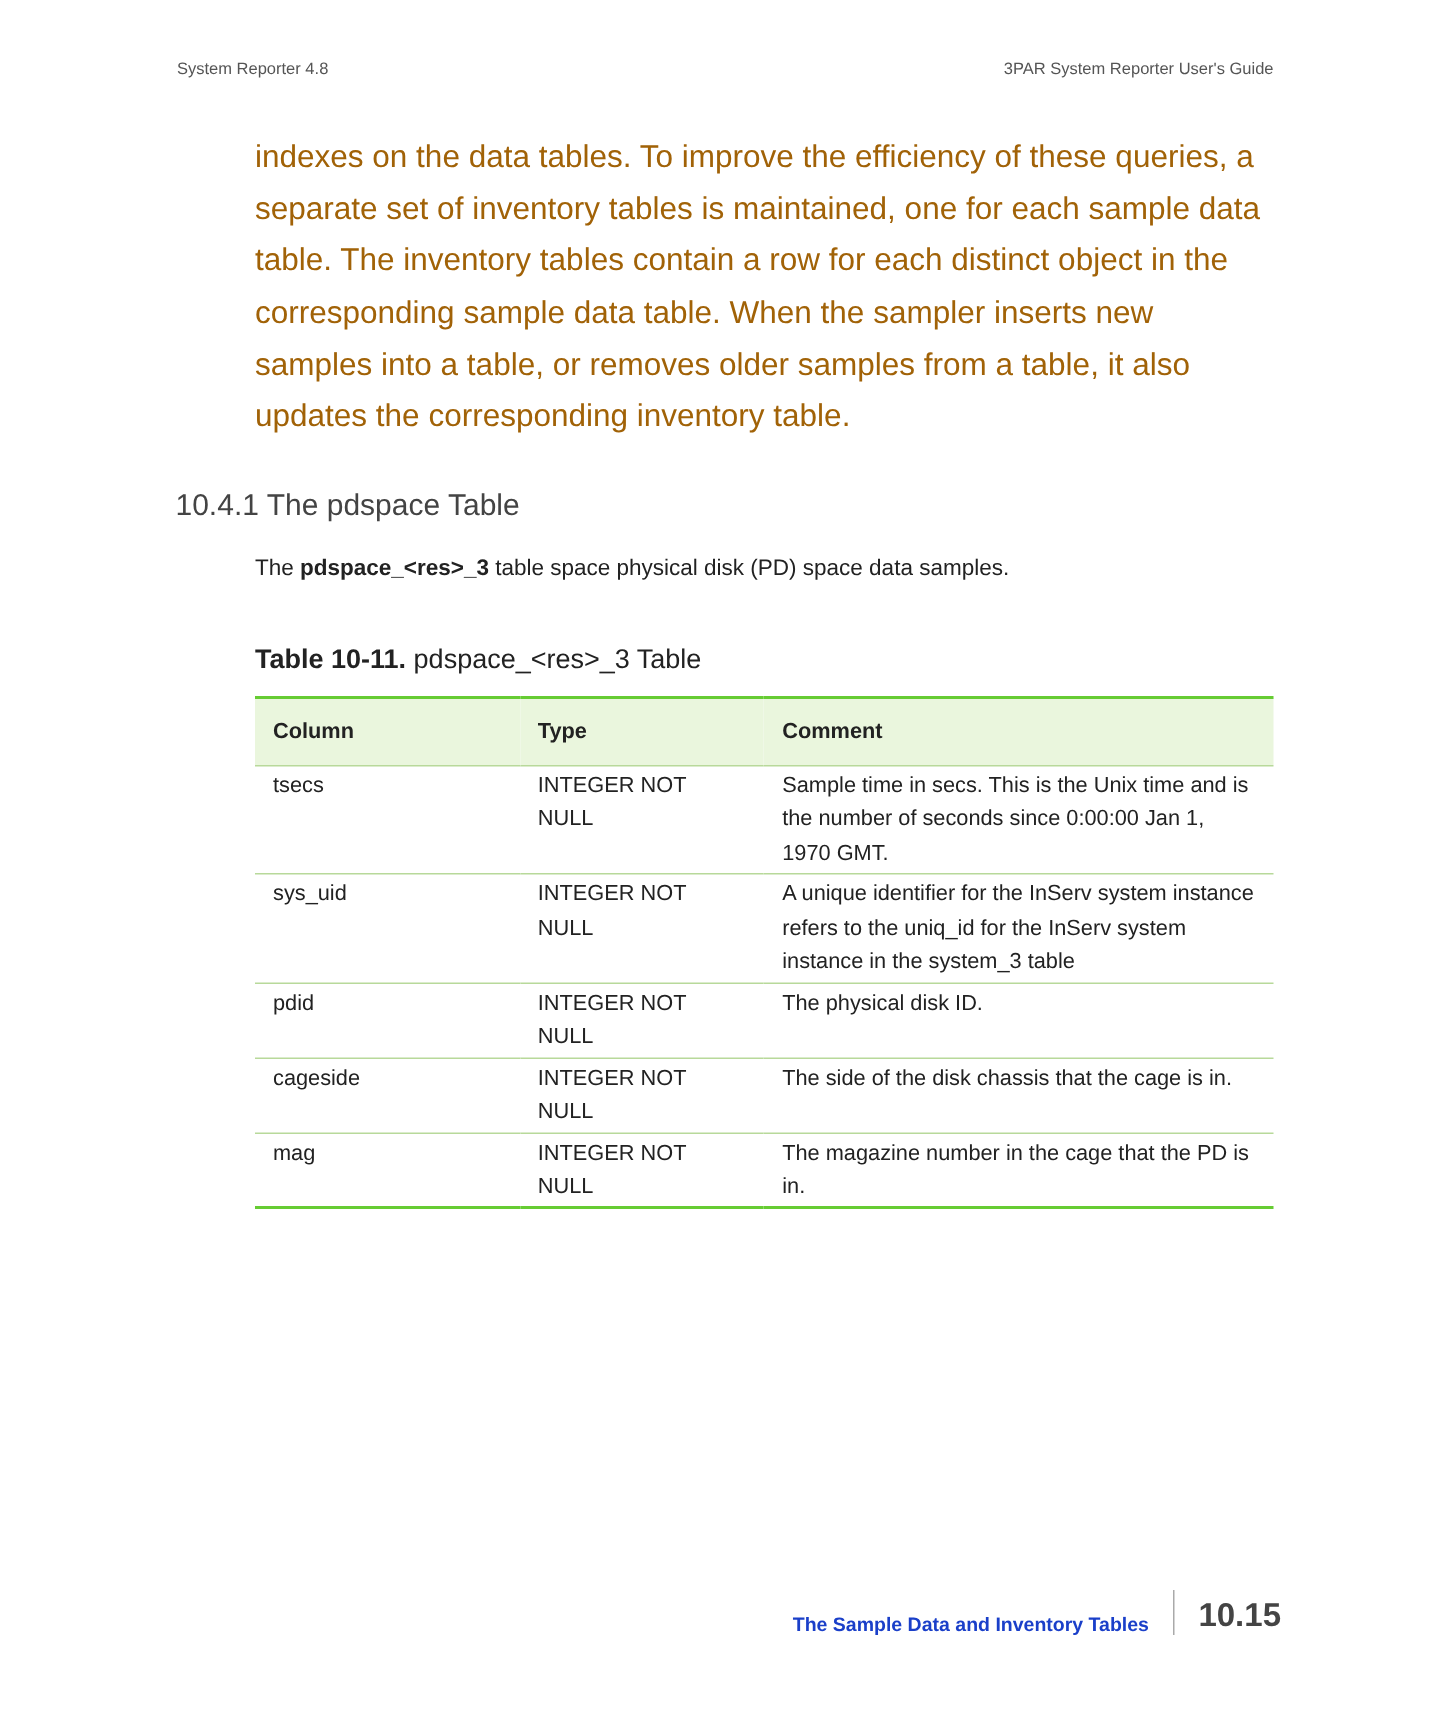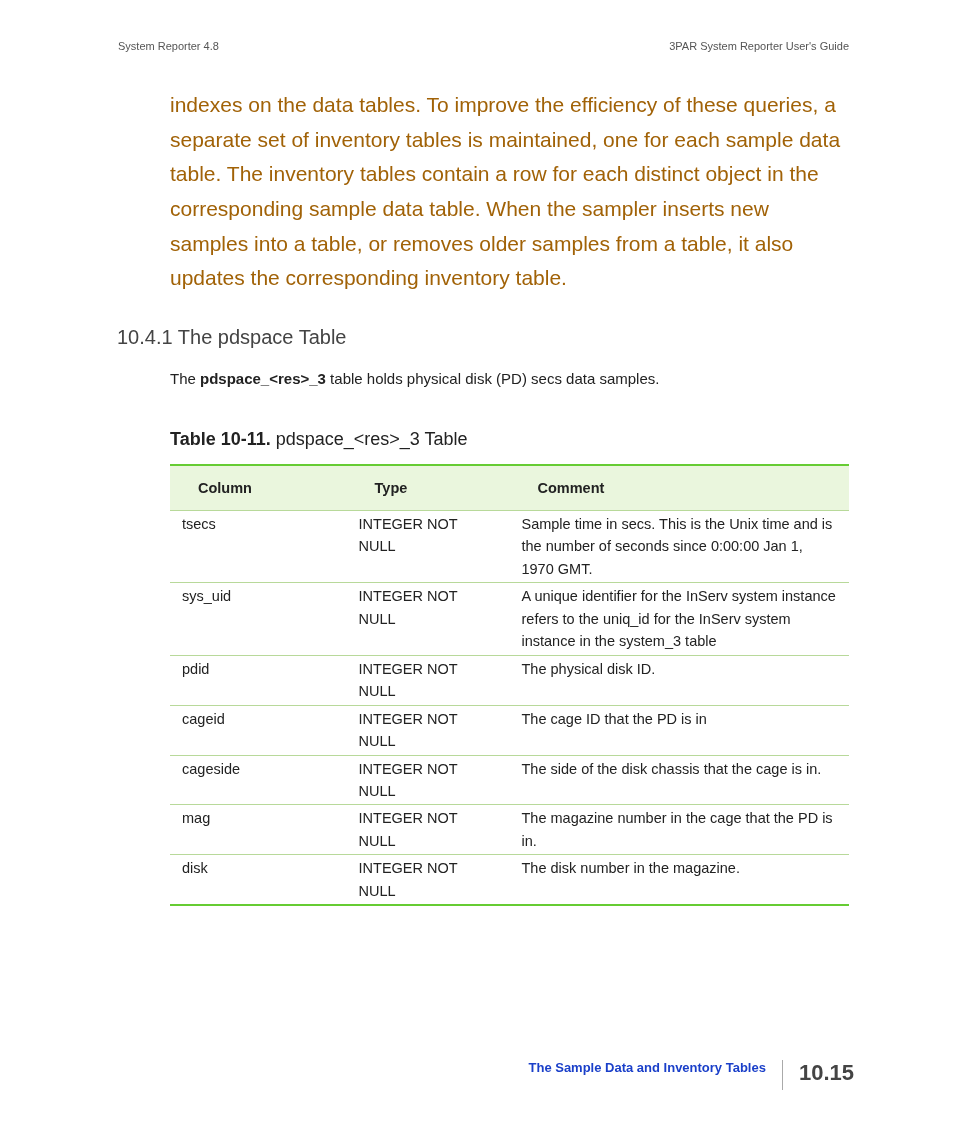--- a/index.html
+++ b/index.html
@@ -56,39 +56,39 @@
       width: 100%;
       border-collapse: collapse;
       border-top: 2px solid #66cc33;
       border-bottom: 2px solid #66cc33;
       font-size: 14.5px;
     }
     table.data-table thead th {
       background: #eaf6dd;
       text-align: left;
       font-weight: 700;
-      padding: 14px 28px;
+      padding: 14px 12px;
       border-bottom: 1px solid #b8d99a;
     }
     table.data-table tbody td {
       vertical-align: top;
       padding: 2px 12px;
       border-bottom: 1px solid #b8d99a;
       line-height: 1.55;
     }
     table.data-table tbody tr:last-child td { border-bottom: none; }
     .col-column { width: 26%; }
     .col-type   { width: 24%; }
     .col-comment{ width: 50%; }
     .footer {
       position: absolute;
       bottom: 55px;
       right: 100px;
       display: flex;
-      align-items: flex-start;
+      align-items: flex-end;
     }
     .footer-link {
       color: #1a3fc9;
       font-weight: 700;
       font-size: 13px;
       padding-right: 16px;
     }
     .footer-sep {
       width: 1px;
       height: 30px;
@@ -109,21 +109,21 @@
   <span class="header-right">3PAR System Reporter User's Guide</span>
 </div>
 
 <div class="content">
 
   <p class="para">indexes on the data tables. To improve the efficiency of these queries, a separate set of inventory tables is maintained, one for each sample data table. The inventory tables contain a row for each distinct object in the corresponding sample data table. When the sampler inserts new samples into a table, or removes older samples from a table, it also updates the corresponding inventory table.</p>
 
   <h2 class="section-heading">10.4.1 The pdspace Table</h2>
 
   <p class="intro-line">
-    <span>The </span><b>pdspace_&lt;res&gt;_3</b><span> table holds physical disk (PD) secs data samples.</span>
+    <span>The </span><b>pdspace_&lt;res&gt;_3</b><span> table space physical disk (PD) space data samples.</span>
   </p>
 
   <p class="table-caption">
     <b>Table 10-11.</b><span>  pdspace_&lt;res&gt;_3 Table</span>
   </p>
 
   <table class="data-table">
     <colgroup>
       <col class="col-column">
         <col class="col-type">
@@ -146,38 +146,28 @@
         <td>sys_uid</td>
         <td>INTEGER NOT NULL</td>
         <td>A unique identifier for the InServ system instance refers to the uniq_id for the InServ system instance in the system_3 table</td>
       </tr>
       <tr>
         <td>pdid</td>
         <td>INTEGER NOT NULL</td>
         <td>The physical disk ID.</td>
       </tr>
       <tr>
-        <td>cageid</td>
-        <td>INTEGER NOT NULL</td>
-        <td>The cage ID that the PD is in</td>
-      </tr>
-      <tr>
         <td>cageside</td>
         <td>INTEGER NOT NULL</td>
         <td>The side of the disk chassis that the cage is in.</td>
       </tr>
       <tr>
         <td>mag</td>
         <td>INTEGER NOT NULL</td>
         <td>The magazine number in the cage that the PD is in.</td>
-      </tr>
-      <tr>
-        <td>disk</td>
-        <td>INTEGER NOT NULL</td>
-        <td>The disk number in the magazine.</td>
       </tr>
     </tbody>
   </table>
 
 </div>
 
 <div class="footer">
   <span class="footer-link">The Sample Data and Inventory Tables</span>
   <span class="footer-sep"></span>
   <span class="footer-page">10.15</span>

